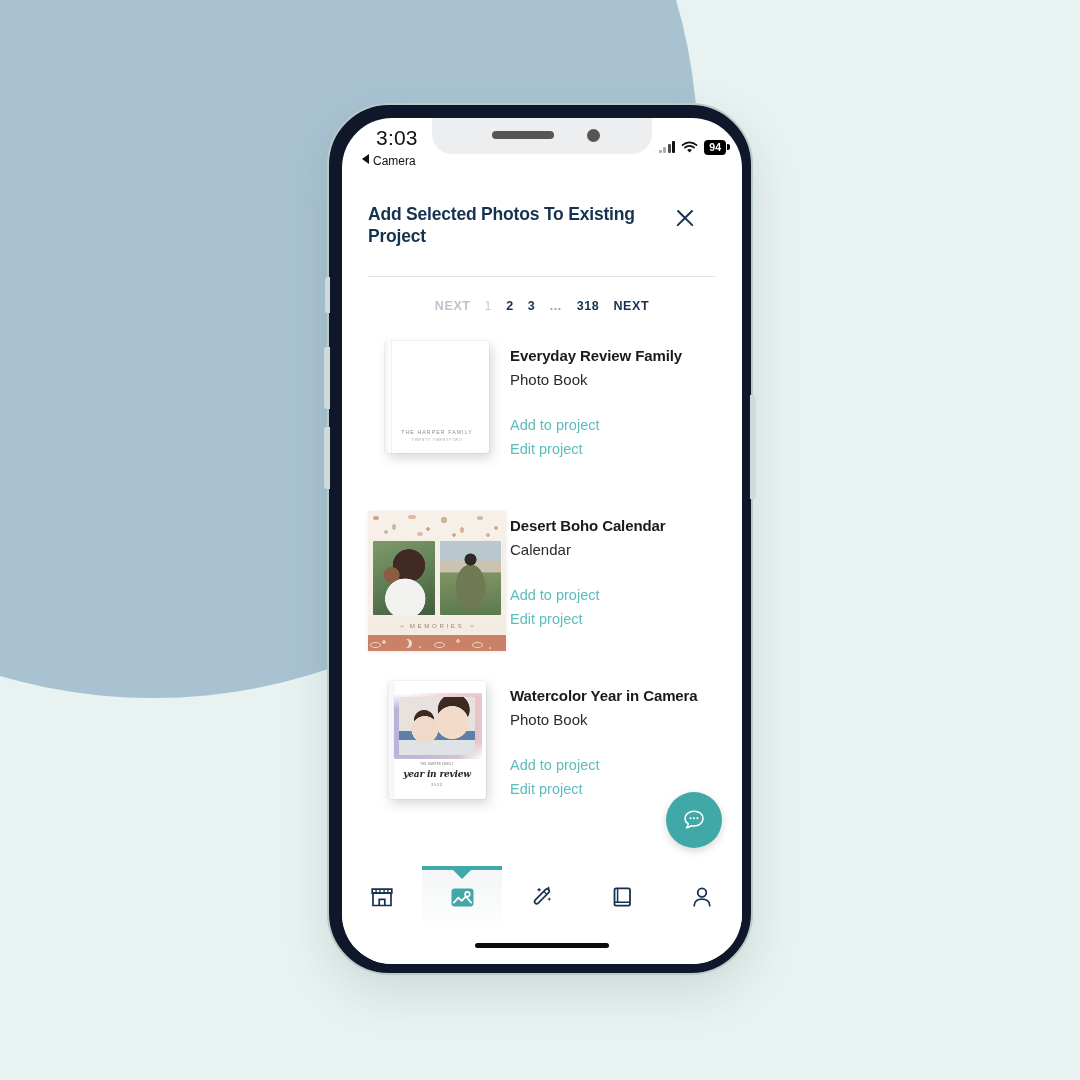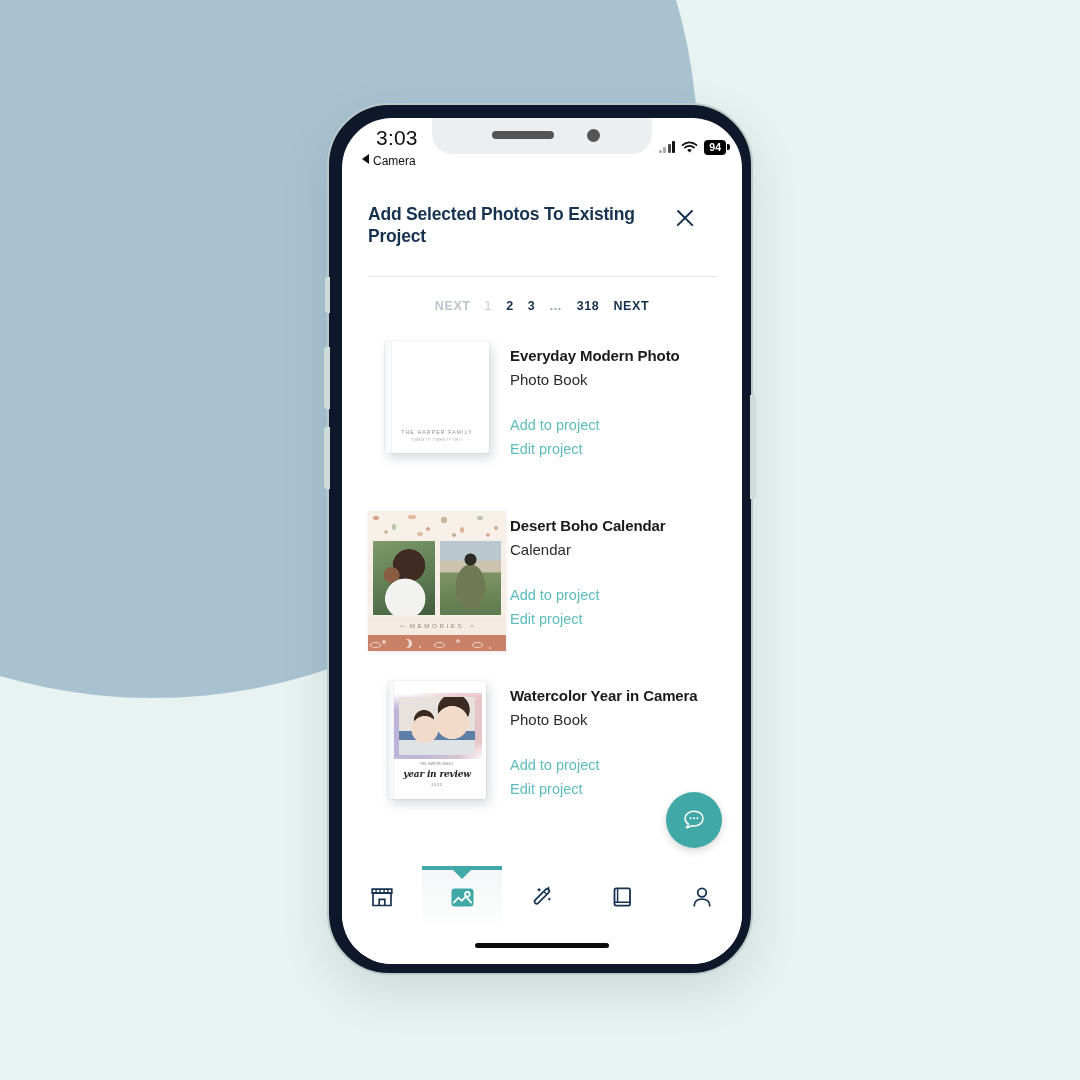--- a/index.html
+++ b/index.html
@@ -418,21 +418,21 @@
 
         <div class="row">
           <div class="thumb-wrap">
             <div class="book1">
               <div class="spine"></div>
               <div class="ttl">THE HARPER FAMILY</div>
               <div class="sub">TWENTY TWENTYTWO</div>
             </div>
           </div>
           <div class="row-info">
-            <div class="row-title">Everyday Modern Photo</div>
+            <div class="row-title">Everyday Review Family</div>
             <div class="row-sub">Photo Book</div>
             <div class="row-links">
               <span class="row-link">Add to project</span>
               <span class="row-link">Edit project</span>
             </div>
           </div>
         </div>
 
         <div class="row">
           <div class="thumb-wrap">

